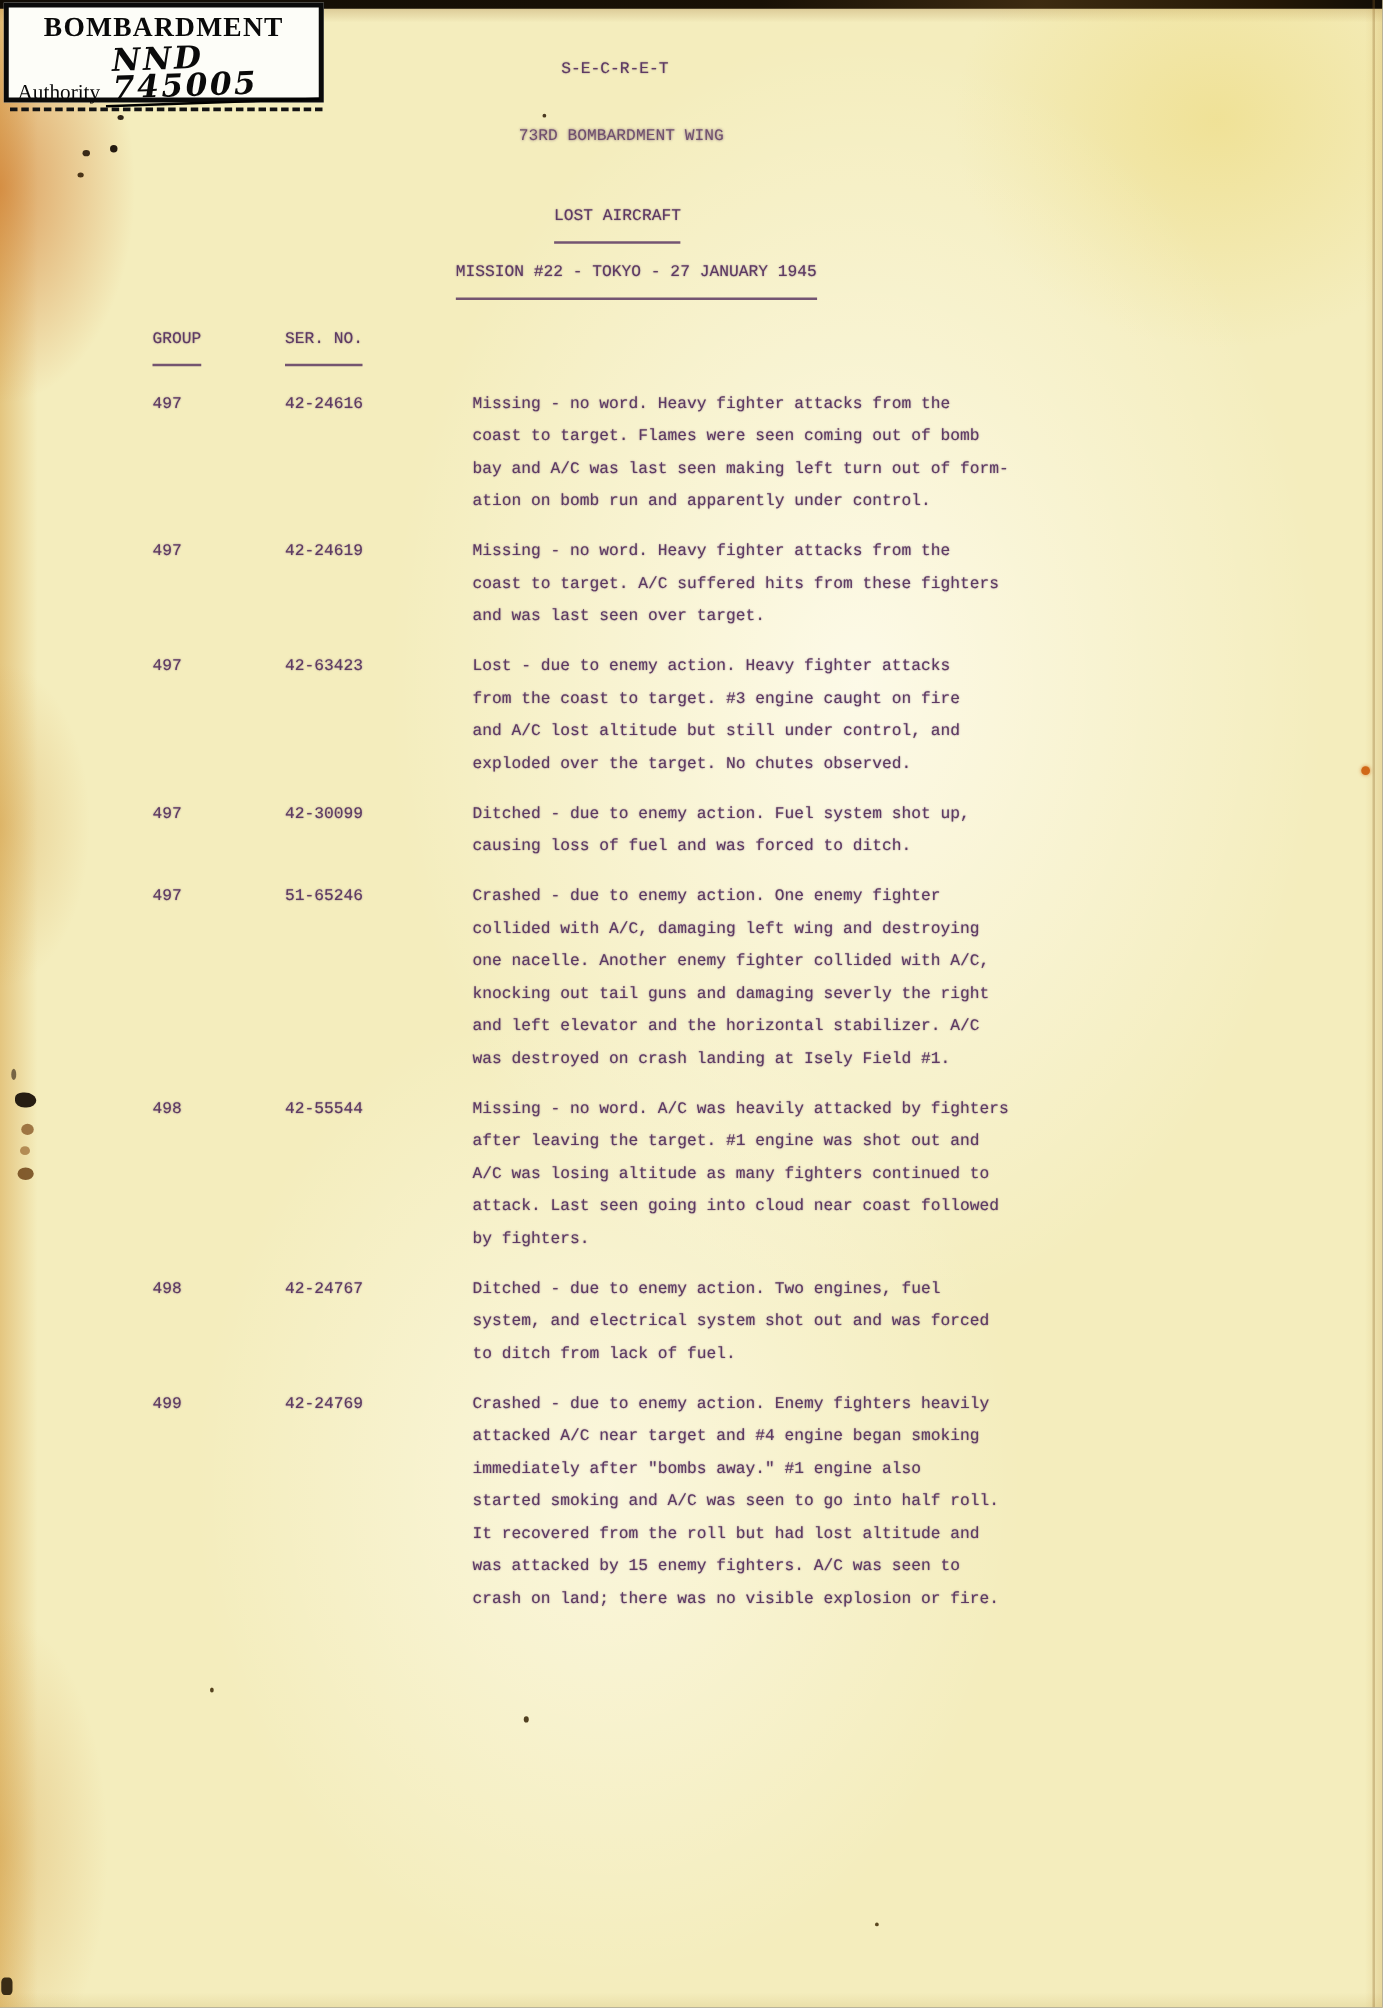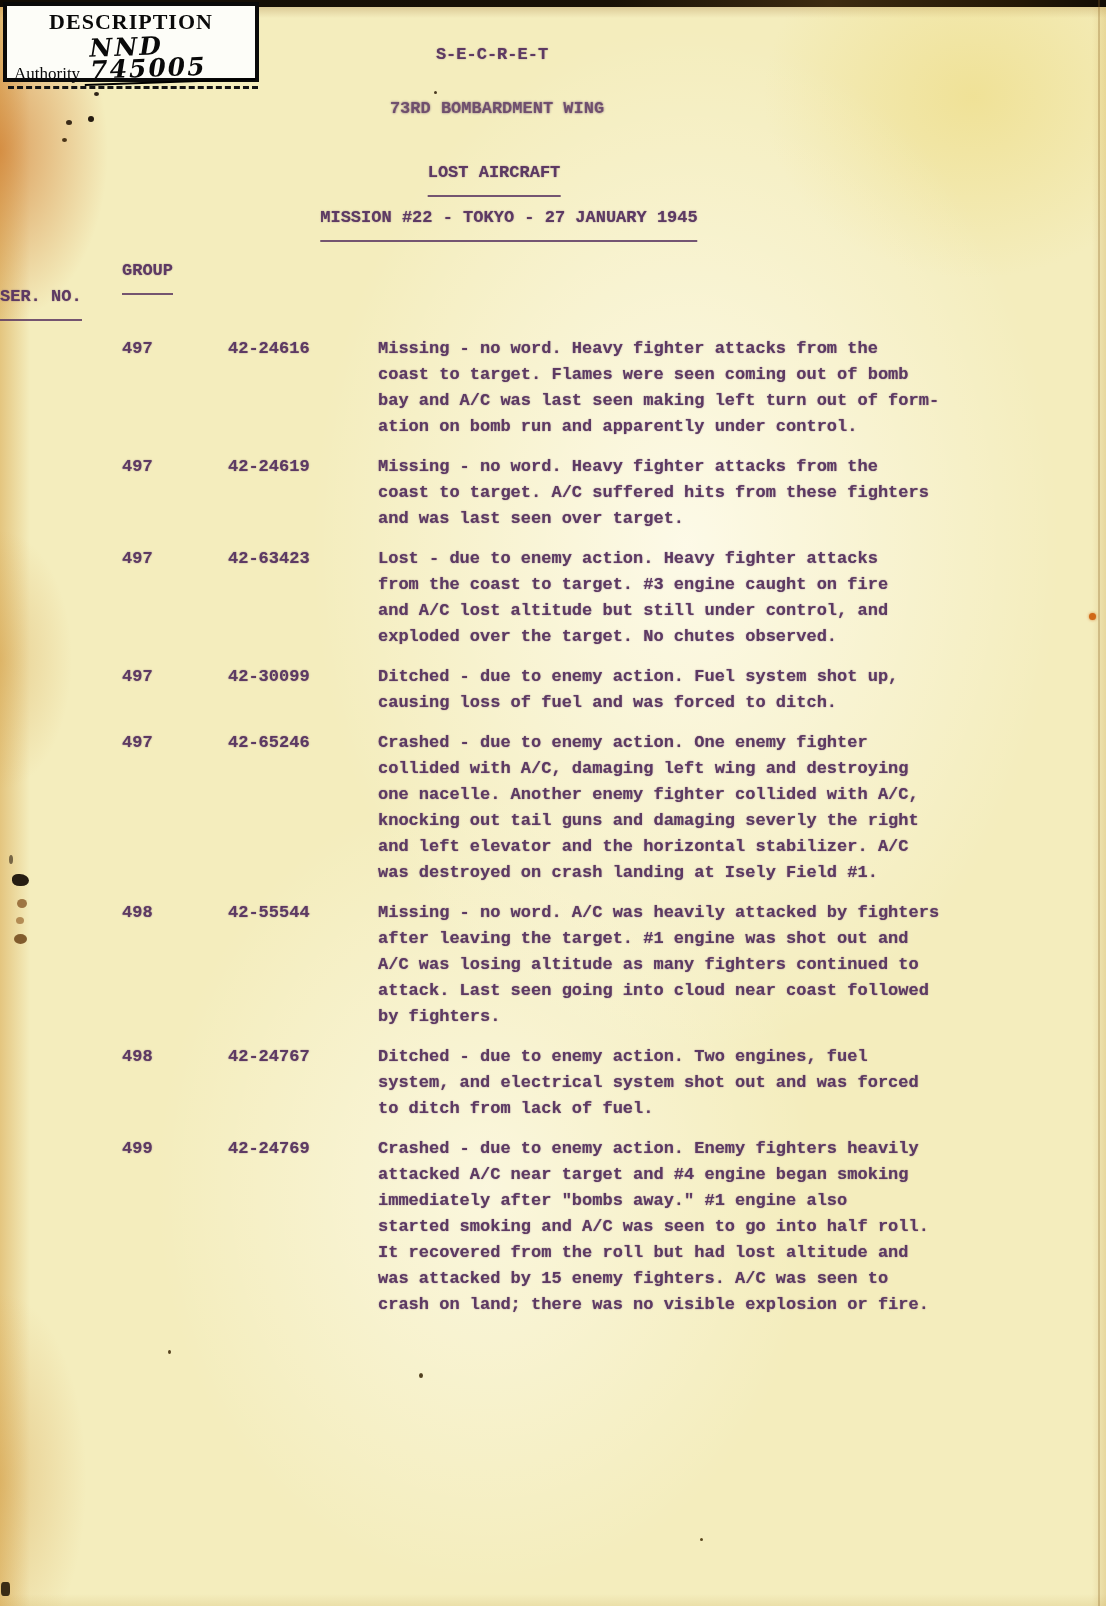--- a/index.html
+++ b/index.html
@@ -19,22 +19,22 @@
       linear-gradient(to right, rgba(212,158,66,0.50), rgba(212,158,66,0) 30px),
       linear-gradient(to left, rgba(198,158,78,0.28), rgba(198,158,78,0) 14px),
       linear-gradient(to bottom, rgba(148,98,38,0.40), rgba(148,98,38,0) 18px),
       linear-gradient(to top, rgba(198,168,88,0.20), rgba(198,168,88,0) 12px);
     font-family:"Liberation Mono","DejaVu Sans Mono",monospace;
     color:#5d3a63;
   }
   
   .type{
     color:#5d3a63;
-    font-weight:700;
-    font-size:17px;
+    font-weight:400;
+    font-size:13px;
     line-height:26px;
     text-shadow:0 0 1.3px rgba(93,58,99,0.75);
     letter-spacing:0px;
     white-space:pre-line;
   }
   .heading{position:absolute;transform:translateX(-50%);white-space:nowrap;}
   .u{border-bottom:2.5px solid rgba(93,58,99,0.85);padding-bottom:13px;}
   .blurry{text-shadow:0 0 2.2px rgba(93,58,99,0.9);opacity:0.88;}
 
   
@@ -66,21 +66,21 @@
     transform:rotate(-2deg) translateY(-2px);
     border-bottom:2.5px solid #000;
     padding:0 10px 2px 6px;
     margin-left:4px;
   }
   .stamp-dash{position:absolute;top:86px;left:8px;width:250px;border-top:3px dashed #141414;}
 
   
   .doc-table{position:absolute;top:258px;left:0;width:1106px;}
   .hdr-row,.row{display:flex;align-items:flex-start;}
-  .hdr-row{margin-bottom:26px;flex-direction:column;}
+  .hdr-row{margin-bottom:26px;}
   .row{margin-bottom:14px;}
   .cell-group{margin-left:122px;width:106px;flex:none;}
   .cell-serial{width:150px;flex:none;}
   .cell-desc{width:700px;flex:none;}
   .hdr-desc-label{display:inline-block;margin-left:222px;}
 
   
   .speck{position:absolute;border-radius:50%;}
   .sp1{left:94px;top:92px;width:5px;height:4px;background:#2e2418;}
   .sp2{left:66px;top:120px;width:6px;height:5px;background:#3a2a18;}
@@ -100,21 +100,21 @@
 </style>
 </head>
 <body>
 
 <div class="page">
 
   <div class="top-bar"></div>
   <div class="edge-line"></div>
 
   <div class="stamp">
-    <div class="stamp-title">DESCRIPTION</div>
+    <div class="stamp-title">BOMBARDMENT</div>
     <div class="stamp-auth">
       <span class="stamp-auth-label">Authority</span>
       <span class="stamp-auth-value">NND 745005</span>
     </div>
   </div>
   <div class="stamp-dash"></div>
 
   <div class="type heading" style="left:492px;top:42px;">S-E-C-R-E-T</div>
   <div class="type heading blurry" style="left:497px;top:96px;">73RD BOMBARDMENT WING</div>
   <div class="type heading" style="left:494px;top:160px;"><span class="u">LOST AIRCRAFT</span></div>
@@ -155,21 +155,21 @@
 
     <div class="row type">
       <div class="cell-group">497</div>
       <div class="cell-serial">42-30099</div>
       <div class="cell-desc">Ditched - due to enemy action.  Fuel system shot up,
 causing loss of fuel and was forced to ditch.</div>
     </div>
 
     <div class="row type">
       <div class="cell-group">497</div>
-      <div class="cell-serial">42-65246</div>
+      <div class="cell-serial">51-65246</div>
       <div class="cell-desc">Crashed - due to enemy action.  One enemy fighter
 collided with A/C, damaging left wing and destroying
 one nacelle.  Another enemy fighter collided with A/C,
 knocking out tail guns and damaging severly the right
 and left elevator and the horizontal stabilizer.  A/C
 was destroyed on crash landing at Isely Field #1.</div>
     </div>
 
     <div class="row type">
       <div class="cell-group">498</div>

